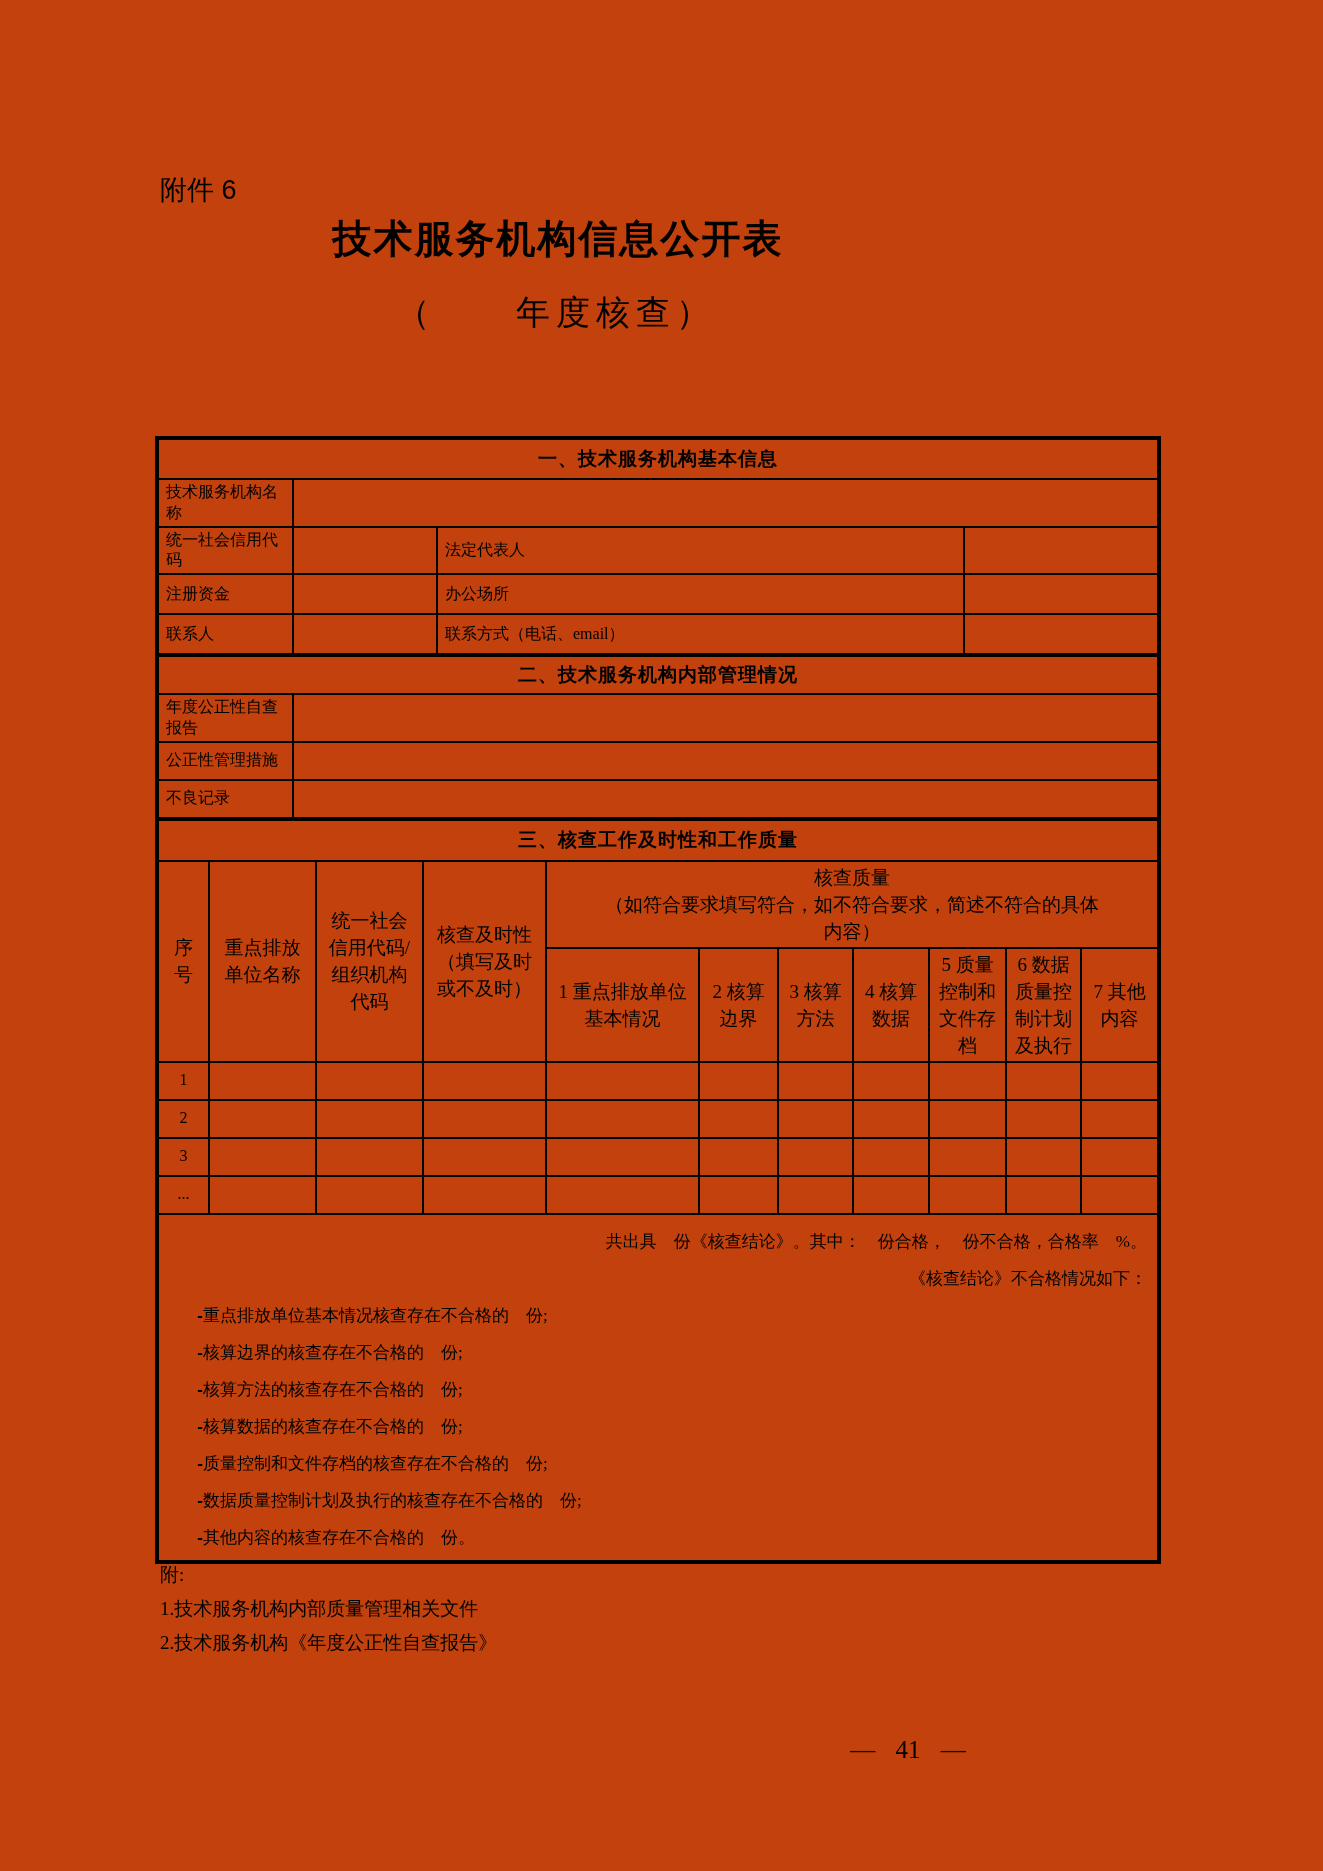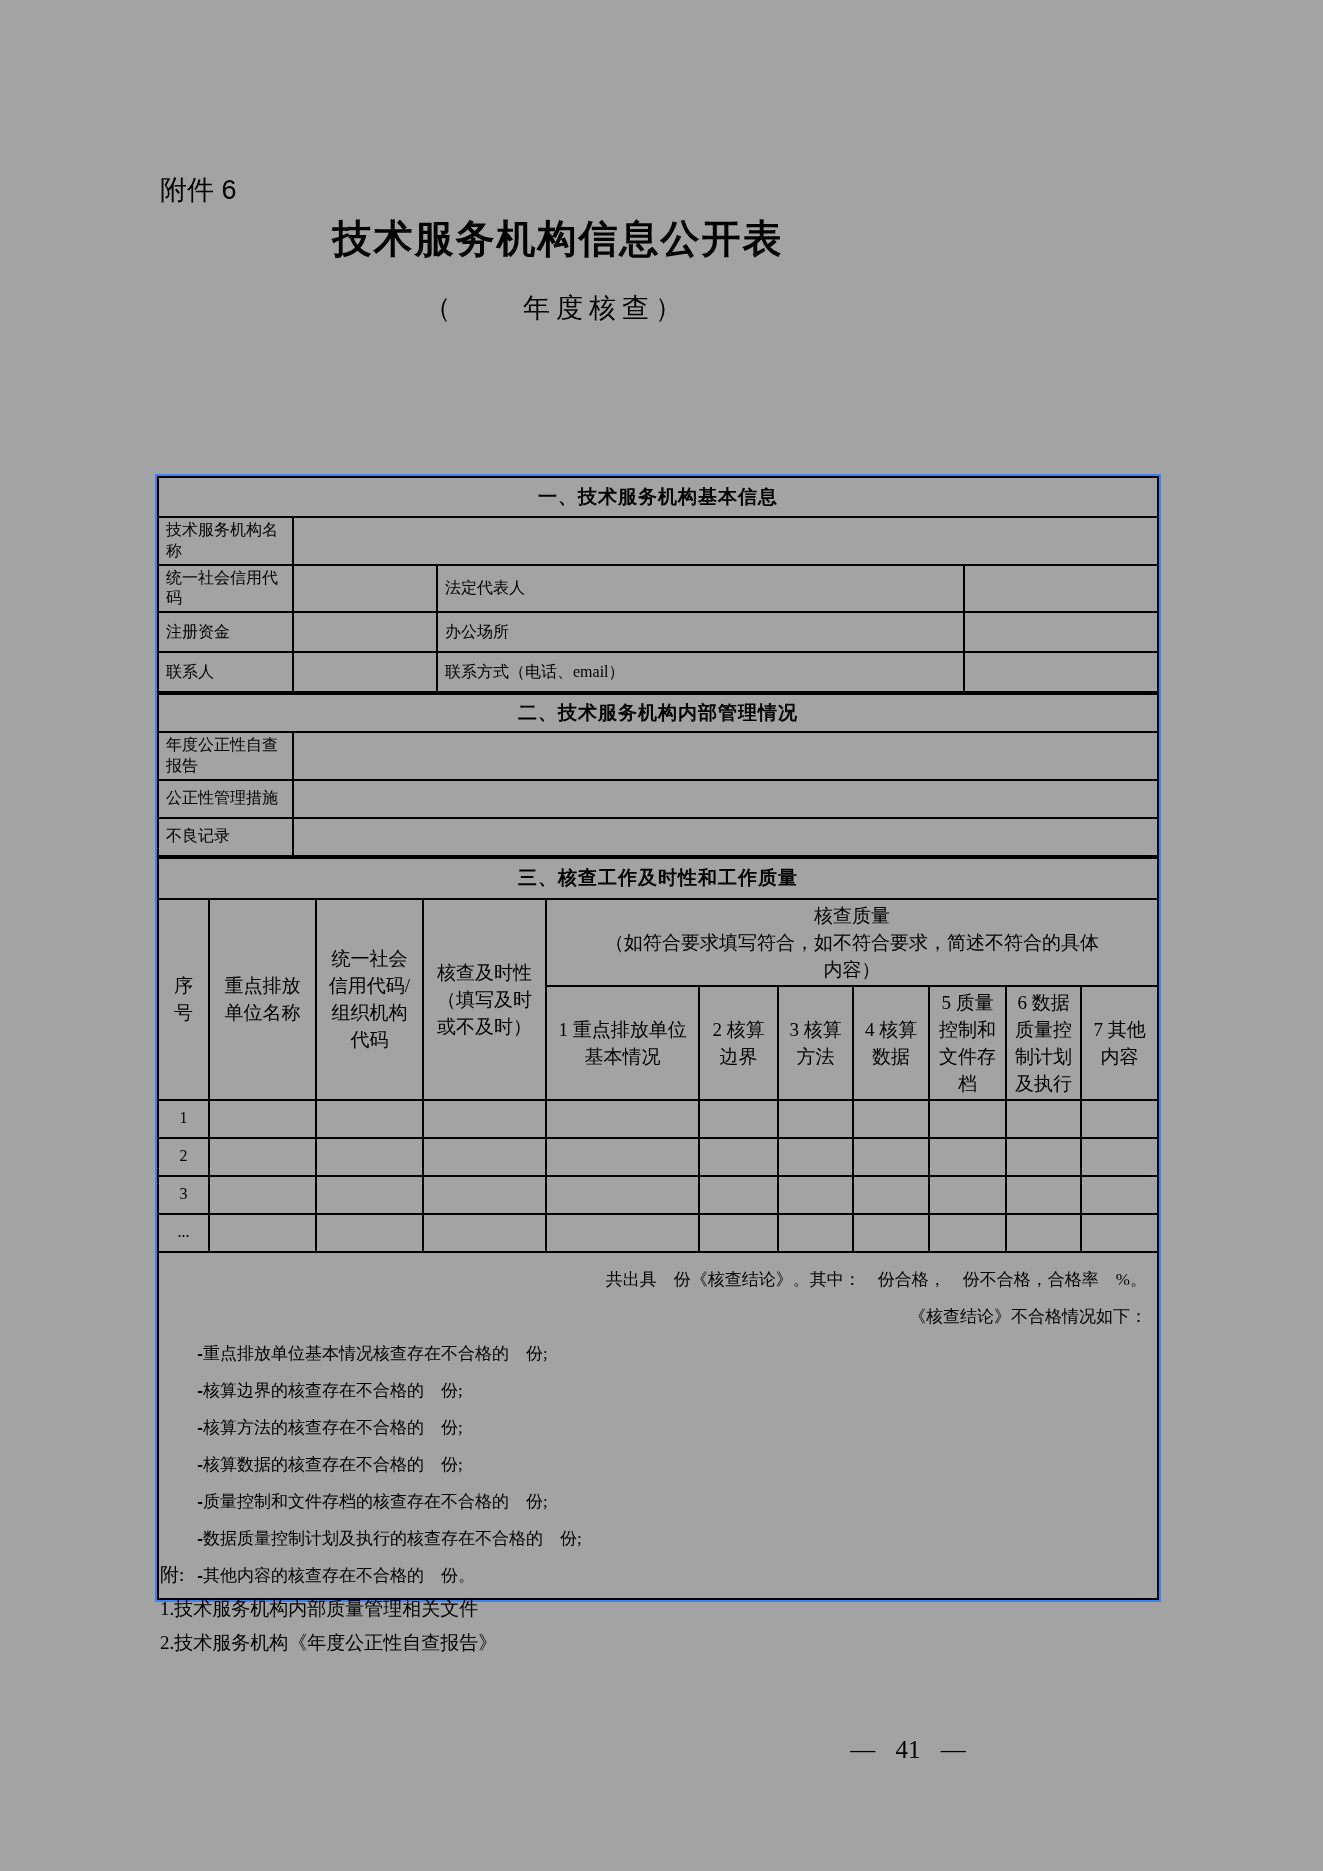--- a/index.html
+++ b/index.html
@@ -1,20 +1,20 @@
 <!DOCTYPE html>
 <html><head>
 <meta charset="utf-8">
 <style>
   html,body{margin:0;padding:0;background:#ffffff;}
   .page{
     position:relative;
     width:1323px;
     height:1871px;
-    background:#a3a3a3;
+    background:#c2410c;
     color:#000;
     font-family:"Liberation Serif","DejaVu Serif",serif;
     overflow:hidden;
   }
   .attachment{
     position:absolute;
     left:160px; top:172px;
     font-family:"Liberation Sans","DejaVu Sans",sans-serif;
     font-size:27px;
   }
@@ -24,29 +24,29 @@
     transform:translateX(-50%);
     font-size:39px;
     font-weight:bold;
     letter-spacing:2px;
     white-space:nowrap;
   }
   .doc-subtitle{
     position:absolute;
     left:556px; top:290px;
     transform:translateX(-50%);
-    font-size:27px;
+    font-size:34px;
     letter-spacing:6px;
     white-space:nowrap;
   }
   .tablewrap{
     position:absolute;
-    left:155px; top:474px;
+    left:155px; top:436px;
     width:1002px;
-    border:2px solid #3b82f6;
+    border:2px solid #000000;
   }
   table{width:100%;border-collapse:collapse;table-layout:fixed;}
   td,th{
     border:2px solid #000;
     font-weight:normal;
     font-size:16px;
     line-height:1.3;
     padding:0;
     overflow:hidden;
     vertical-align:middle;

